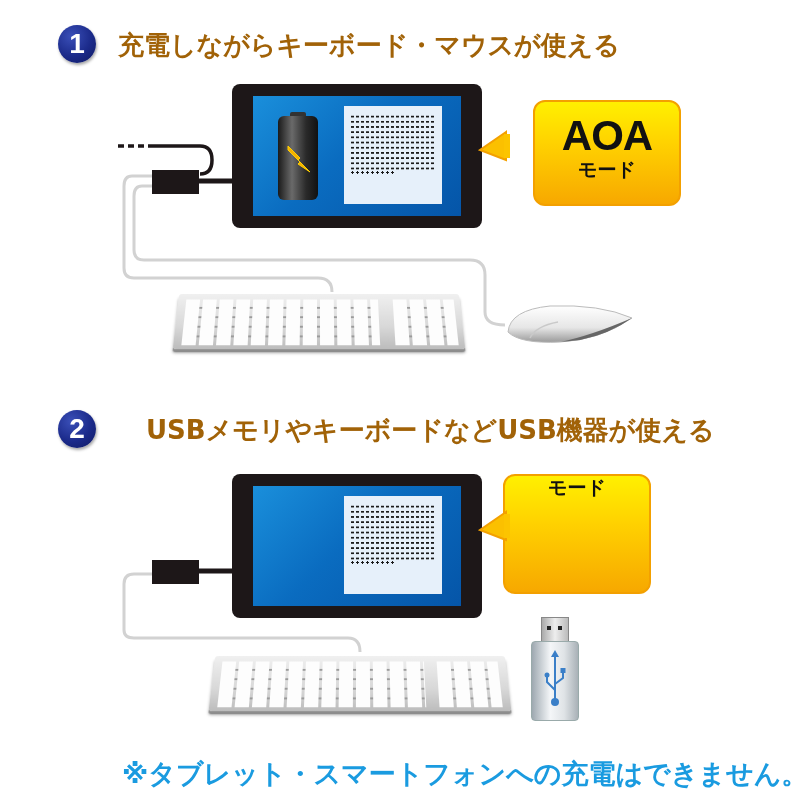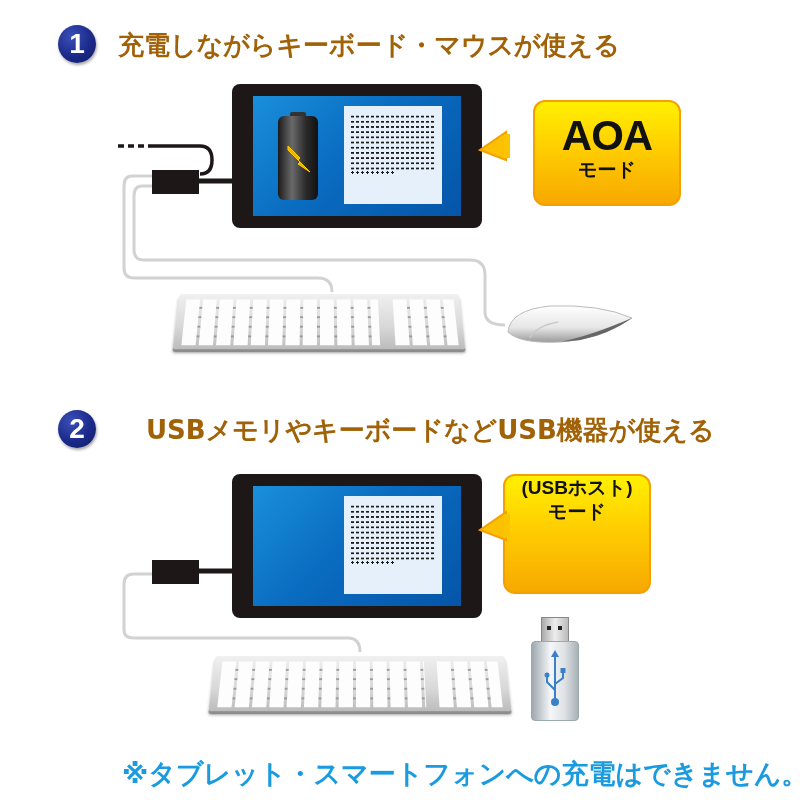--- a/index.html
+++ b/index.html
@@ -107,21 +107,20 @@
 <div class="tablet" style="left:232px;top:474px;width:250px;height:144px;">
   <div class="screen" style="left:21px;top:12px;width:208px;height:120px;">
     <div class="doc" style="left:91px;top:10px;width:98px;height:98px;">
       <div class="dots" style="left:6px;top:8px;width:86px;height:56px;"></div>
       <div class="dots" style="left:6px;top:64px;width:46px;height:5px;"></div>
     </div>
   </div>
 </div>
 
 <div class="bubble" style="left:503px;top:474px;width:144px;height:116px;">
-  <div class="small">(USBホスト)</div>
   <div class="small">モード</div>
 </div>
 <svg style="left:478px;top:510px;" width="30" height="40">
   <polygon points="28,2 2,20 28,30" fill="#fbc000" stroke="#f3a000" stroke-width="2"></polygon>
   <rect x="26" y="4" width="6" height="24" fill="#fcc400"></rect>
 </svg>
 
 <div class="kbd" style="left:212px;top:654px;width:296px;height:58px;transform:perspective(400px) rotateX(18deg);">
   <div class="keygrid" style="left:8px;top:6px;width:205px;height:48px;"></div>
   <div class="keygrid" style="left:226px;top:6px;width:62px;height:48px;"></div>

